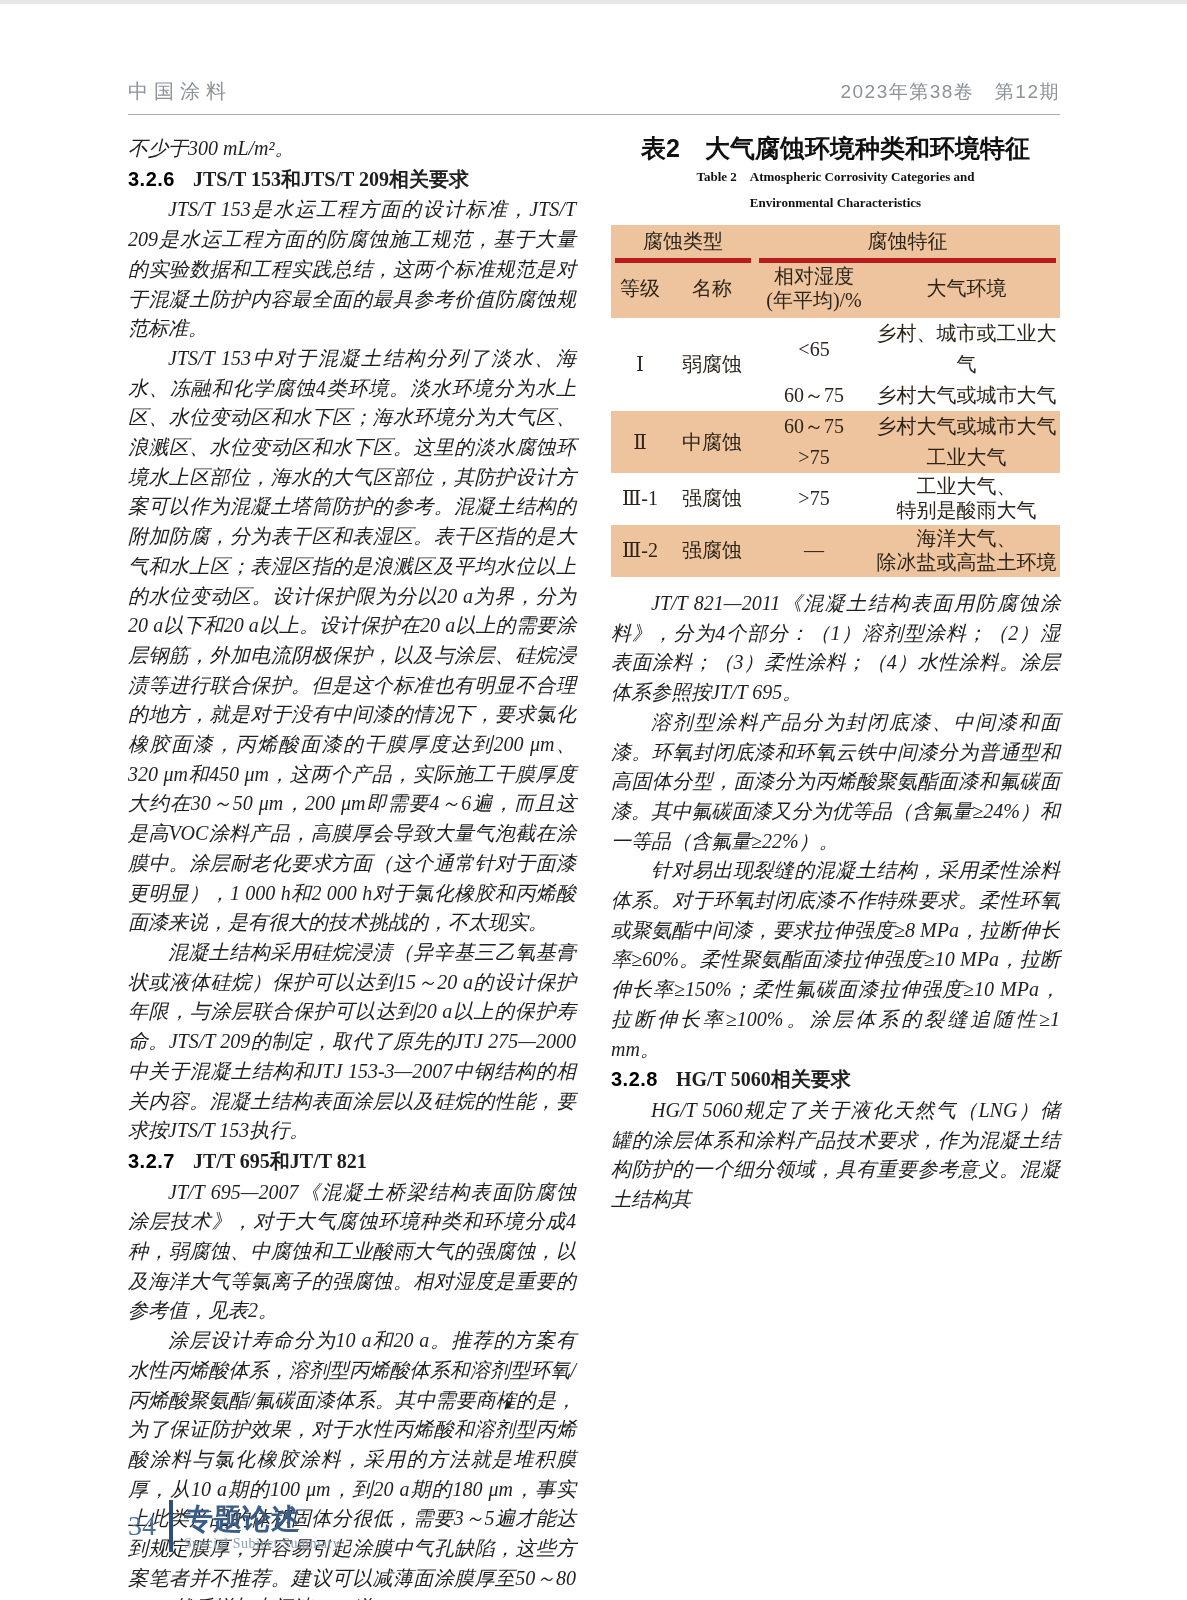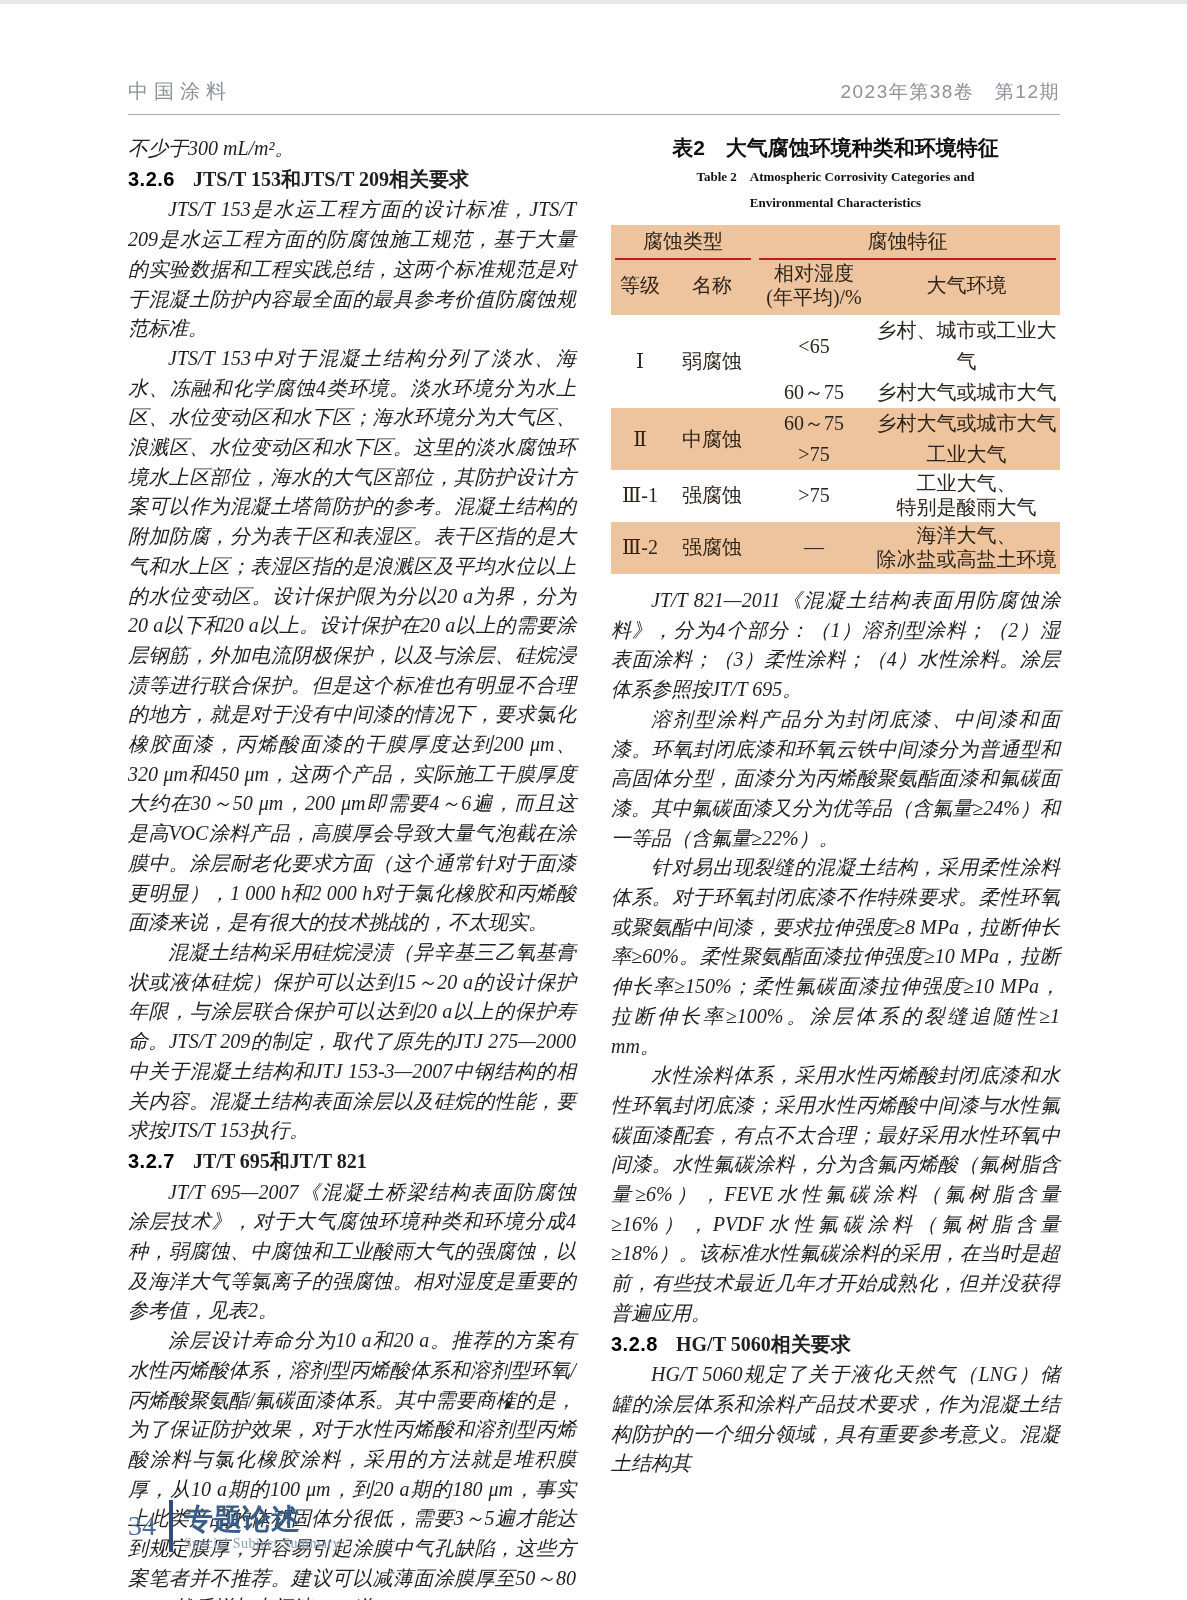--- a/index.html
+++ b/index.html
@@ -19,30 +19,30 @@
   .col{position:absolute;top:130px;width:448px;font-size:20px;line-height:29.7px;text-align:justify;}
   .col-left{left:128px;}
   .col-right{left:611px;width:449px;}
   .col p{margin:0;text-indent:2em;font-style:italic;}
   .col p.noindent{text-indent:0;}
   .heading{margin:1px 0;white-space:nowrap;}
   .heading .num{color:#000000;font-family:"Liberation Sans","DejaVu Sans",sans-serif;font-weight:bold;margin-right:18px;letter-spacing:.5px;}
   .heading .ttl{font-weight:bold;}
   
   .tbl-block{margin-bottom:12px;}
-  .tbl-title-cn{text-align:center;font-weight:bold;font-size:21px;line-height:28px;font-family:"Liberation Sans","DejaVu Sans",sans-serif;color:#111;}
+  .tbl-title-cn{text-align:center;font-weight:bold;font-size:25px;line-height:28px;font-family:"Liberation Sans","DejaVu Sans",sans-serif;color:#111;}
   .tbl-title-en{text-align:center;font-weight:bold;font-size:13px;line-height:26px;margin-top:2px;color:#111;}
   table.ctab{width:100%;border-collapse:collapse;margin-top:9px;font-size:20px;table-layout:fixed;}
   table.ctab col.c-grade{width:58px;}
   table.ctab col.c-name{width:86px;}
   table.ctab col.c-hum{width:118px;}
   table.ctab th,table.ctab td{font-weight:normal;text-align:center;padding:0;color:#2c241a;}
   table.ctab thead th{background:#eec49e;}
   tr.grp th{height:34px;}
-  tr.grp th .grpline{display:block;line-height:33px;border-bottom:2px solid #b91c1c;margin:0 4px;text-align:center;}
+  tr.grp th .grpline{display:block;line-height:33px;border-bottom:5px solid #b91c1c;margin:0 4px;text-align:center;}
   tr.sub th{height:50px;line-height:24px;padding-bottom:5px;vertical-align:middle;}
   tbody td{height:31px;line-height:31px;vertical-align:middle;}
   tr.shade td{background:#eec49e;}
   tr.dbl td.envcell,tr.dbl td{line-height:23.5px;}
   tr.dbl td{height:auto;padding:2px 0 3px;}
   
   .pg-footer{position:absolute;left:128px;top:1496px;display:flex;align-items:flex-end;}
   .pnum{font-size:28px;color:#4a6d99;margin-right:13px;line-height:52px;}
   .fbar{width:4px;height:52px;background:#2f4f7a;margin-right:11px;}
   .fsec .cn{font-size:29px;font-weight:bold;color:#3a5d88;line-height:25px;font-family:"Liberation Sans","DejaVu Sans",sans-serif;}
@@ -132,21 +132,20 @@
               <td>—</td>
               <td class="envcell">海洋大气、<br>除冰盐或高盐土环境</td>
             </tr>
           </tbody>
       </table>
     </div>
     <div id="right-text">
         <p>JT/T 821—2011《混凝土结构表面用防腐蚀涂料》，分为4个部分：（1）溶剂型涂料；（2）湿表面涂料；（3）柔性涂料；（4）水性涂料。涂层体系参照按JT/T 695。</p>
         <p>溶剂型涂料产品分为封闭底漆、中间漆和面漆。环氧封闭底漆和环氧云铁中间漆分为普通型和高固体分型，面漆分为丙烯酸聚氨酯面漆和氟碳面漆。其中氟碳面漆又分为优等品（含氟量≥24%）和一等品（含氟量≥22%）。</p>
         <p>针对易出现裂缝的混凝土结构，采用柔性涂料体系。对于环氧封闭底漆不作特殊要求。柔性环氧或聚氨酯中间漆，要求拉伸强度≥8 MPa，拉断伸长率≥60%。柔性聚氨酯面漆拉伸强度≥10 MPa，拉断伸长率≥150%；柔性氟碳面漆拉伸强度≥10 MPa，拉断伸长率≥100%。涂层体系的裂缝追随性≥1 mm。</p>
-        <p>水性涂料体系，采用水性丙烯酸封闭底漆和水性环氧封闭底漆；采用水性丙烯酸中间漆与水性氟碳面漆配套，有点不太合理；最好采用水性环氧中间漆。水性氟碳涂料，分为含氟丙烯酸（氟树脂含量≥6%），FEVE水性氟碳涂料（氟树脂含量≥16%），PVDF水性氟碳涂料（氟树脂含量≥18%）。该标准水性氟碳涂料的采用，在当时是超前，有些技术最近几年才开始成熟化，但并没获得普遍应用。</p>
         <div class="heading"><span class="num">3.2.8</span><span class="ttl">HG/T 5060相关要求</span></div>
         <p>HG/T 5060规定了关于液化天然气（LNG）储罐的涂层体系和涂料产品技术要求，作为混凝土结构防护的一个细分领域，具有重要参考意义。混凝土结构其</p>
       </div>
   </div>
 
   <div class="pg-footer">
     <span class="pnum">34</span>
     <span class="fbar"></span>
     <span class="fsec">
       <div class="cn">专题论述</div>

